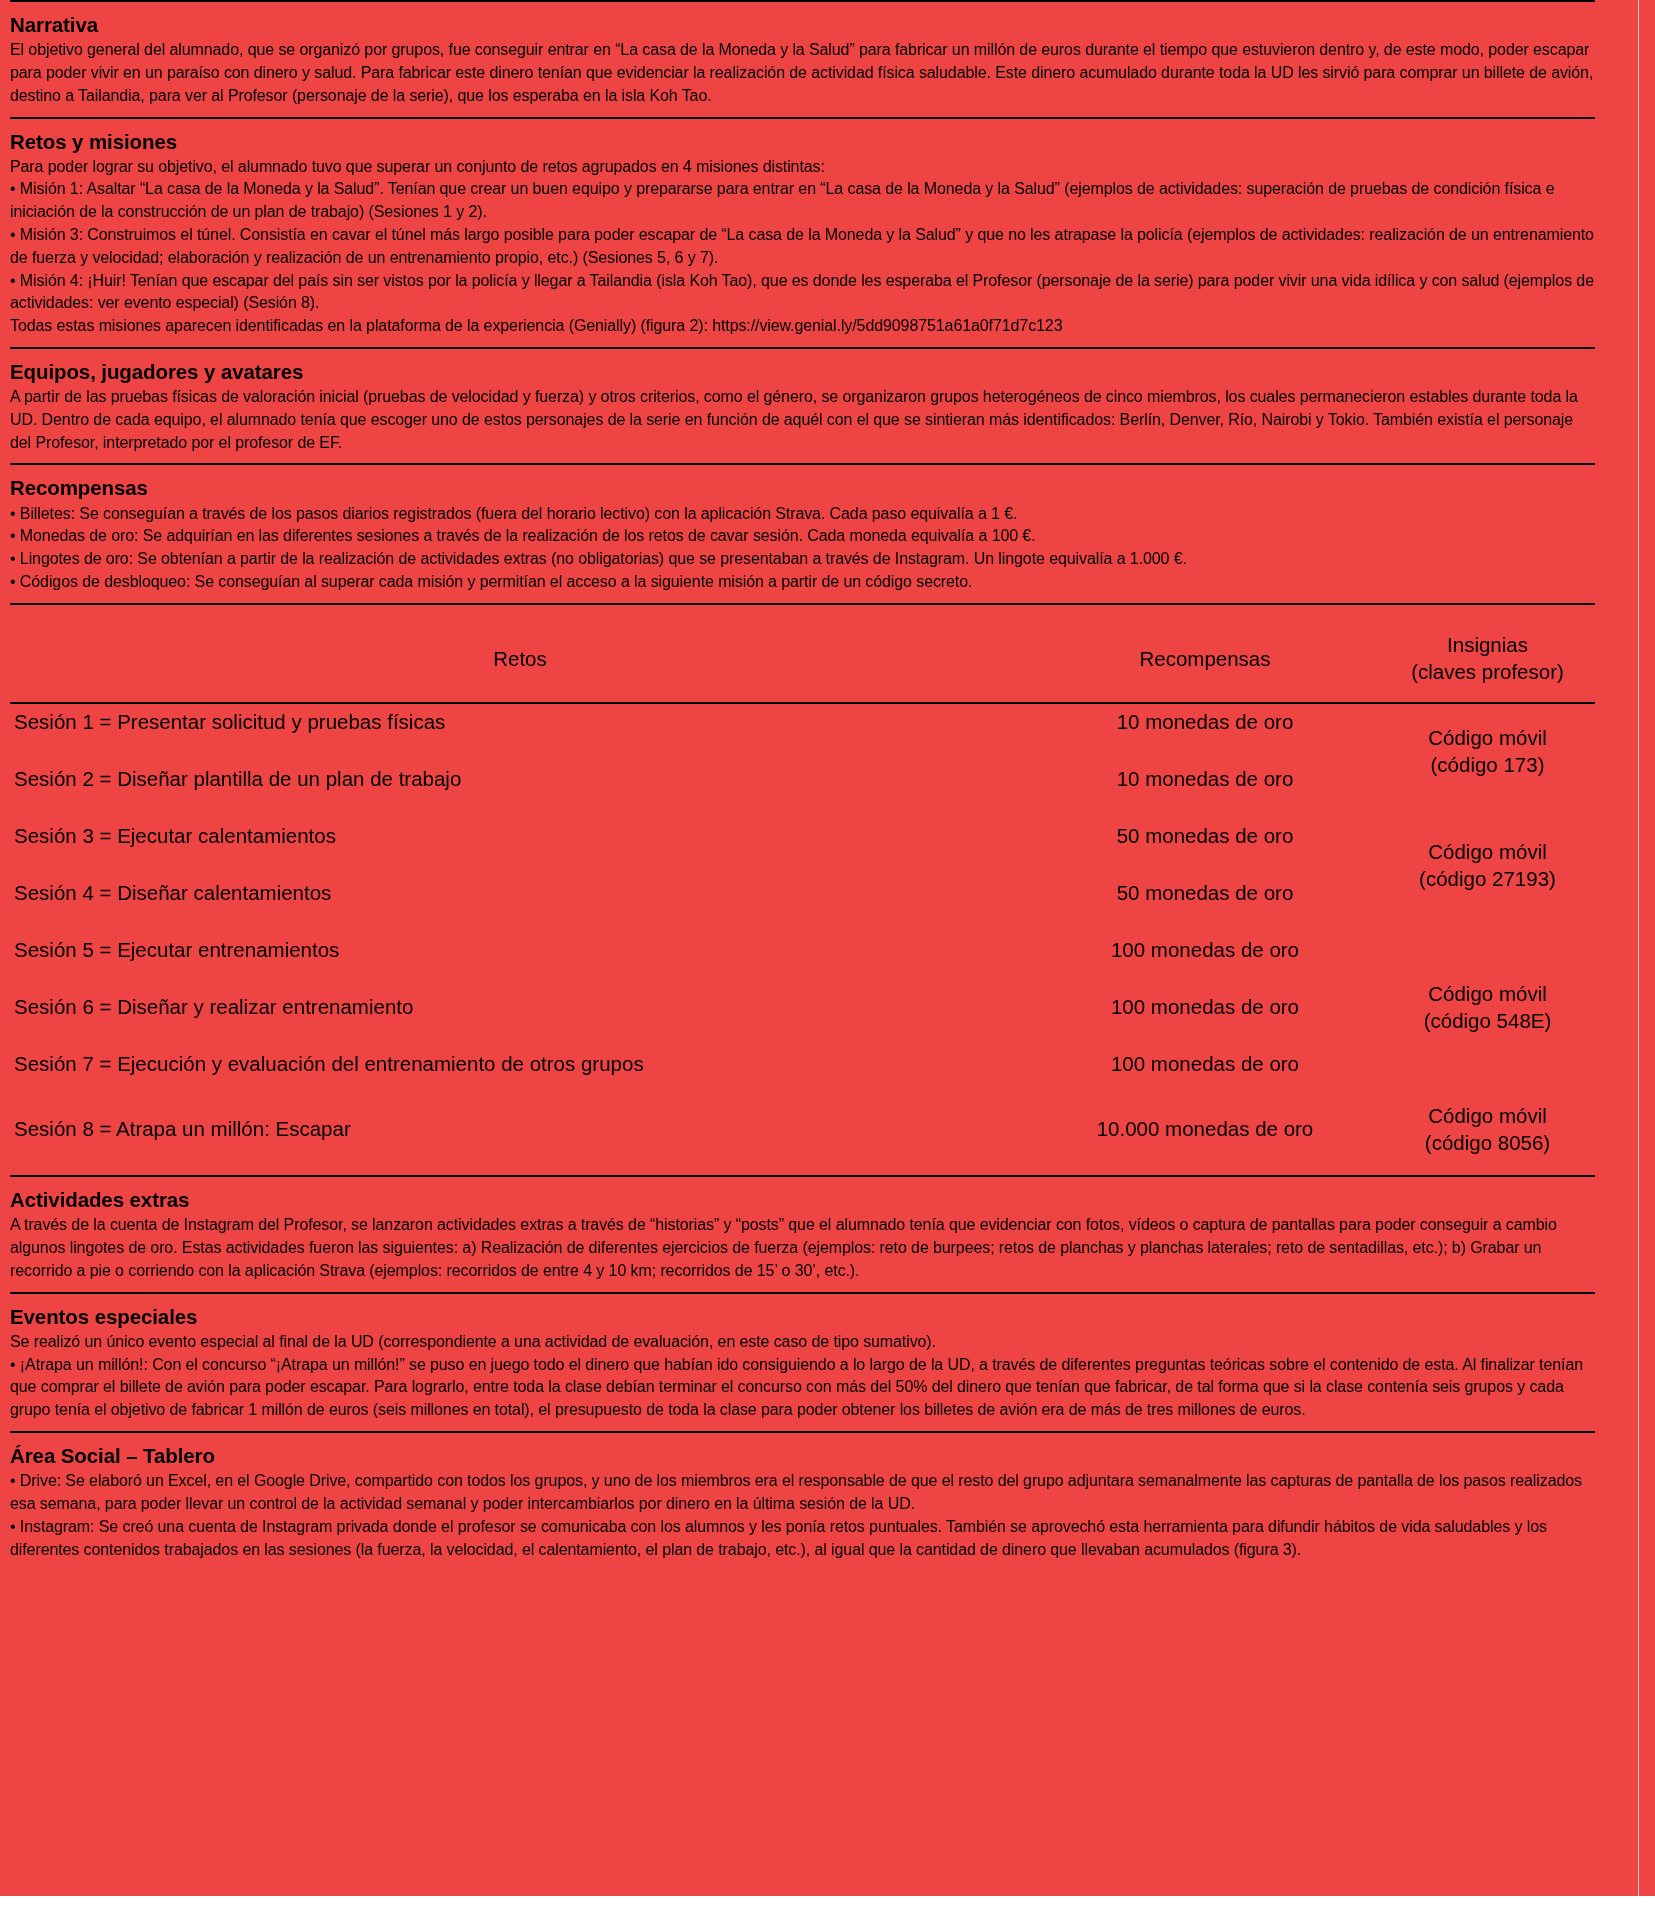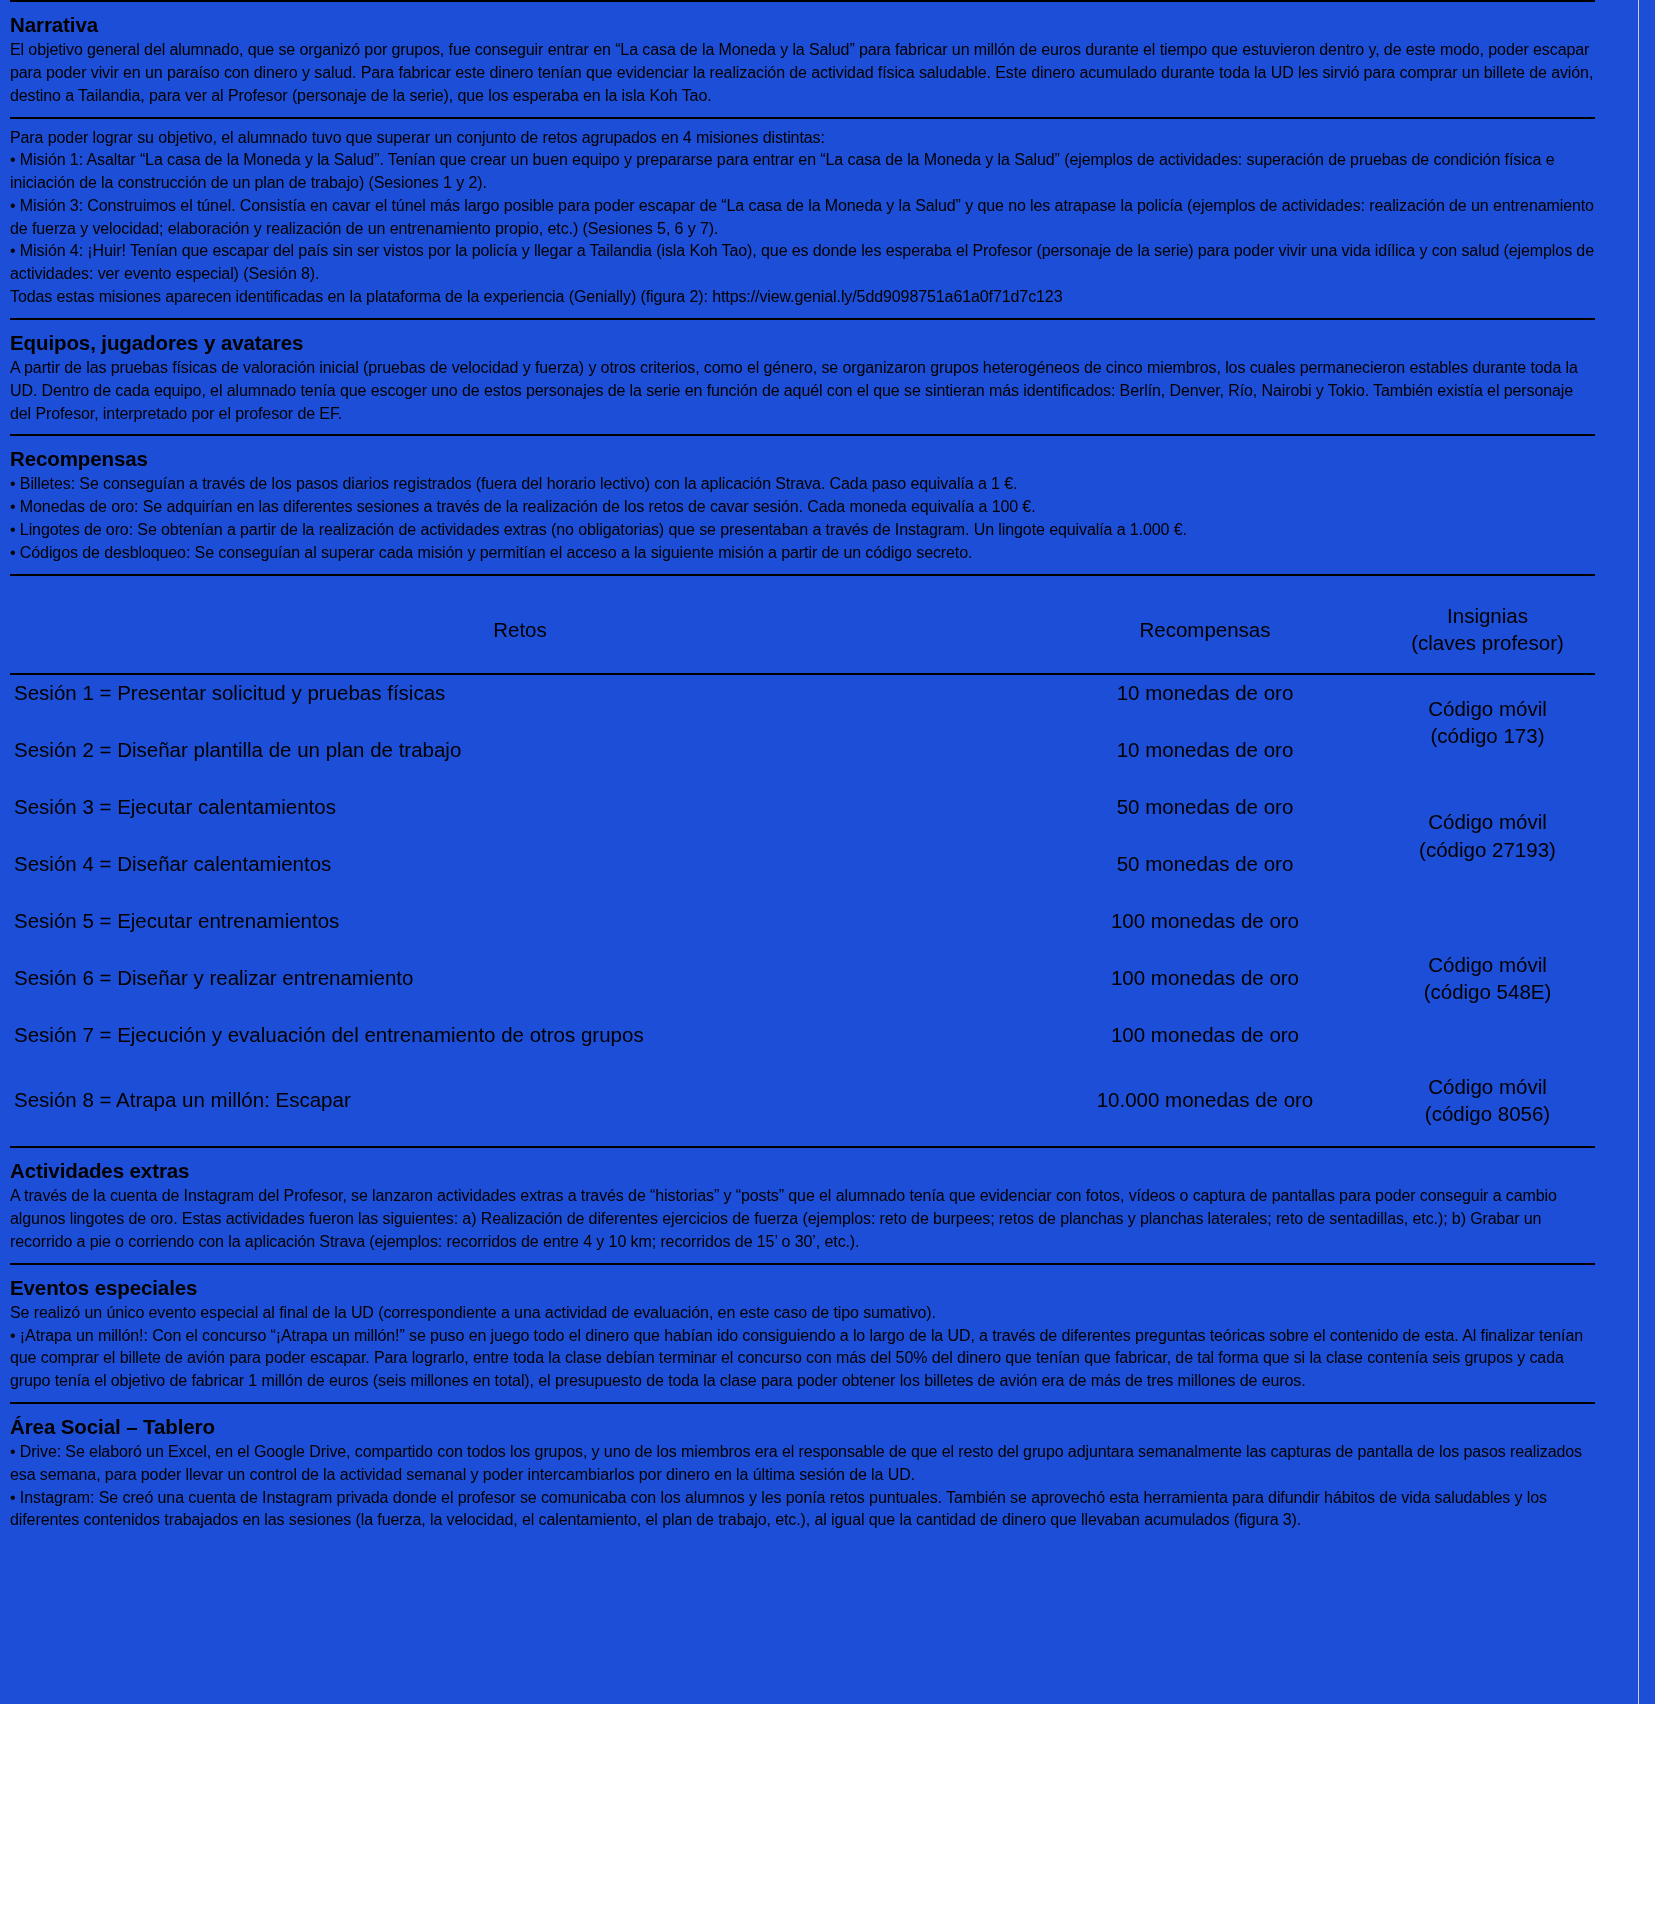--- a/index.html
+++ b/index.html
@@ -8,22 +8,22 @@
     padding: 0;
     background: #ffffff;
   }
   body {
     font-family: "Liberation Sans", sans-serif;
     color: #000000;
   }
   .page {
     position: relative;
     width: 1655px;
-    height: 1704px;
-    background: #1d4ed8;
+    height: 1896px;
+    background: #ef4444;
     overflow: hidden;
   }
   .page-edge-line {
     position: absolute;
     top: 0;
     left: 1638px;
     width: 1px;
     height: 1924px;
     background: #cfcfd4;
   }
@@ -104,20 +104,21 @@
     <hr class="rule">
 
     <div class="section">
       <div class="sec-title">Narrativa</div>
       <div class="para">El objetivo general del alumnado, que se organizó por grupos, fue conseguir entrar en “La casa de la Moneda y la Salud” para fabricar un millón de euros durante el tiempo que estuvieron dentro y, de este modo, poder escapar para poder vivir en un paraíso con dinero y salud. Para fabricar este dinero tenían que evidenciar la realización de actividad física saludable. Este dinero acumulado durante toda la UD les sirvió para comprar un billete de avión, destino a Tailandia, para ver al Profesor (personaje de la serie), que los esperaba en la isla Koh Tao.</div>
     </div>
 
     <hr class="rule">
 
     <div class="section">
+      <div class="sec-title">Retos y misiones</div>
       <div class="para">Para poder lograr su objetivo, el alumnado tuvo que superar un conjunto de retos agrupados en 4 misiones distintas:</div>
       <div class="para">• Misión 1: Asaltar “La casa de la Moneda y la Salud”. Tenían que crear un buen equipo y prepararse para entrar en “La casa de la Moneda y la Salud” (ejemplos de actividades: superación de pruebas de condición física e iniciación de la construcción de un plan de trabajo) (Sesiones 1 y 2).</div>
       <div class="para">• Misión 3: Construimos el túnel. Consistía en cavar el túnel más largo posible para poder escapar de “La casa de la Moneda y la Salud” y que no les atrapase la policía (ejemplos de actividades: realización de un entrenamiento de fuerza y velocidad; elaboración y realización de un entrenamiento propio, etc.) (Sesiones 5, 6 y 7).</div>
       <div class="para">• Misión 4: ¡Huir! Tenían que escapar del país sin ser vistos por la policía y llegar a Tailandia (isla Koh Tao), que es donde les esperaba el Profesor (personaje de la serie) para poder vivir una vida idílica y con salud (ejemplos de actividades: ver evento especial) (Sesión 8).</div>
       <div class="para">Todas estas misiones aparecen identificadas en la plataforma de la experiencia (Genially) (figura 2): https://view.genial.ly/5dd9098751a61a0f71d7c123</div>
     </div>
 
     <hr class="rule">
 
     <div class="section">

